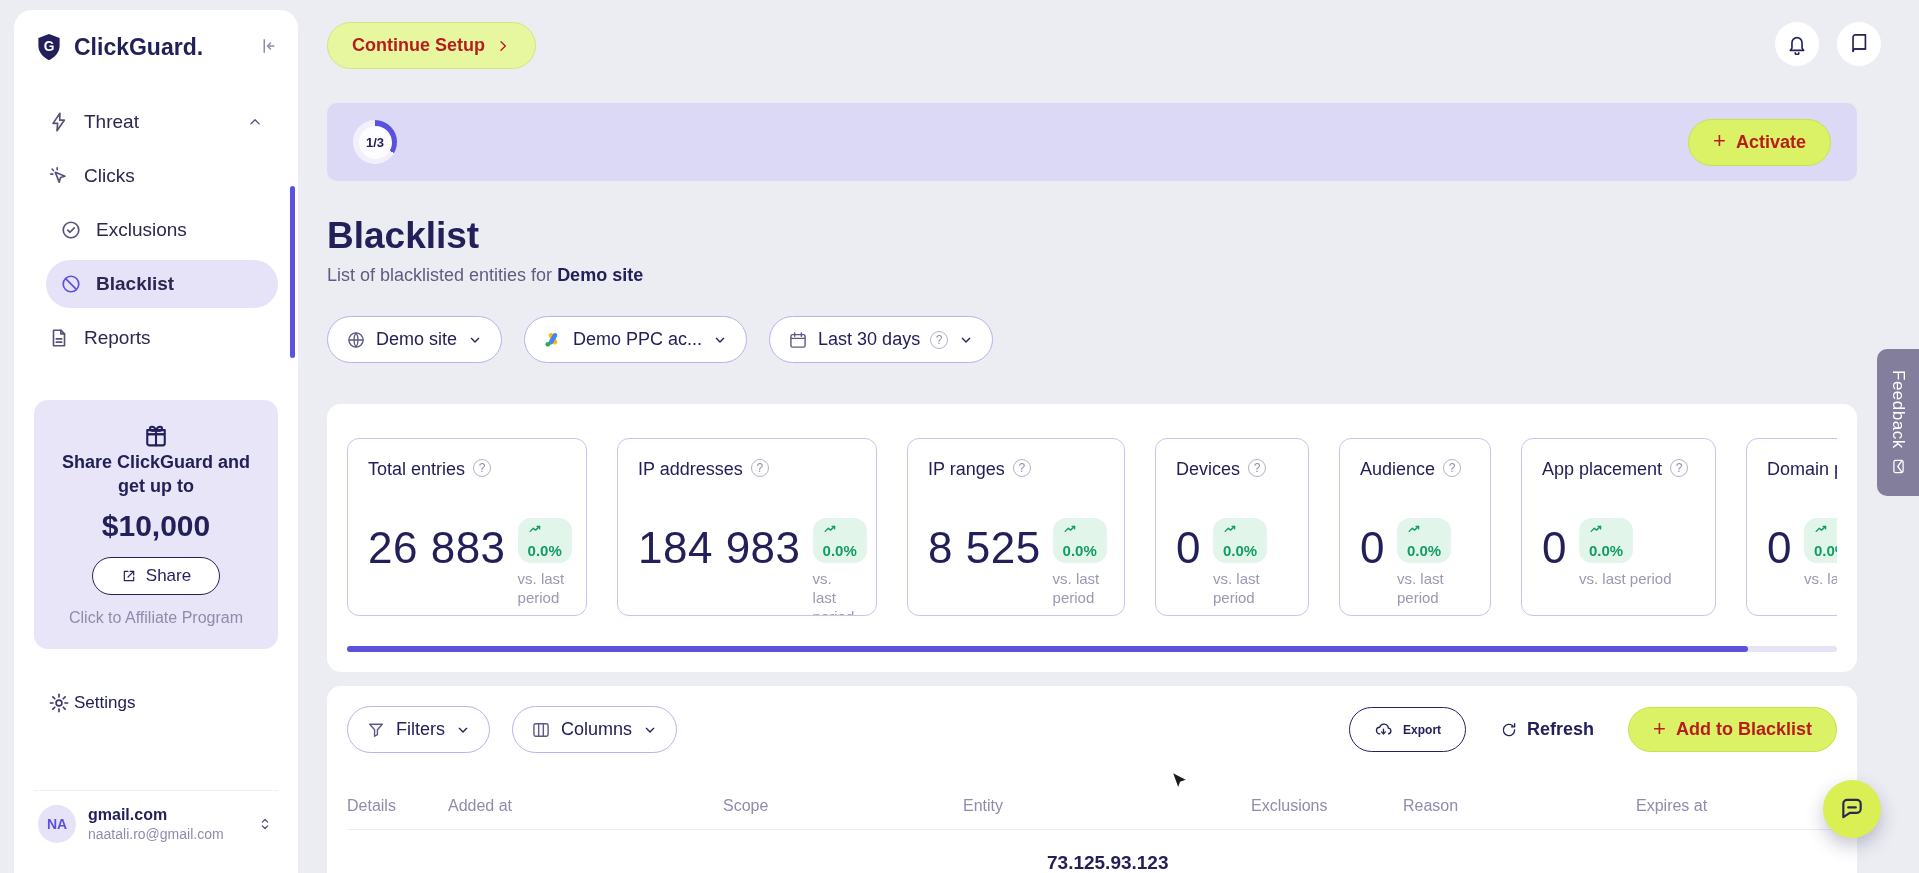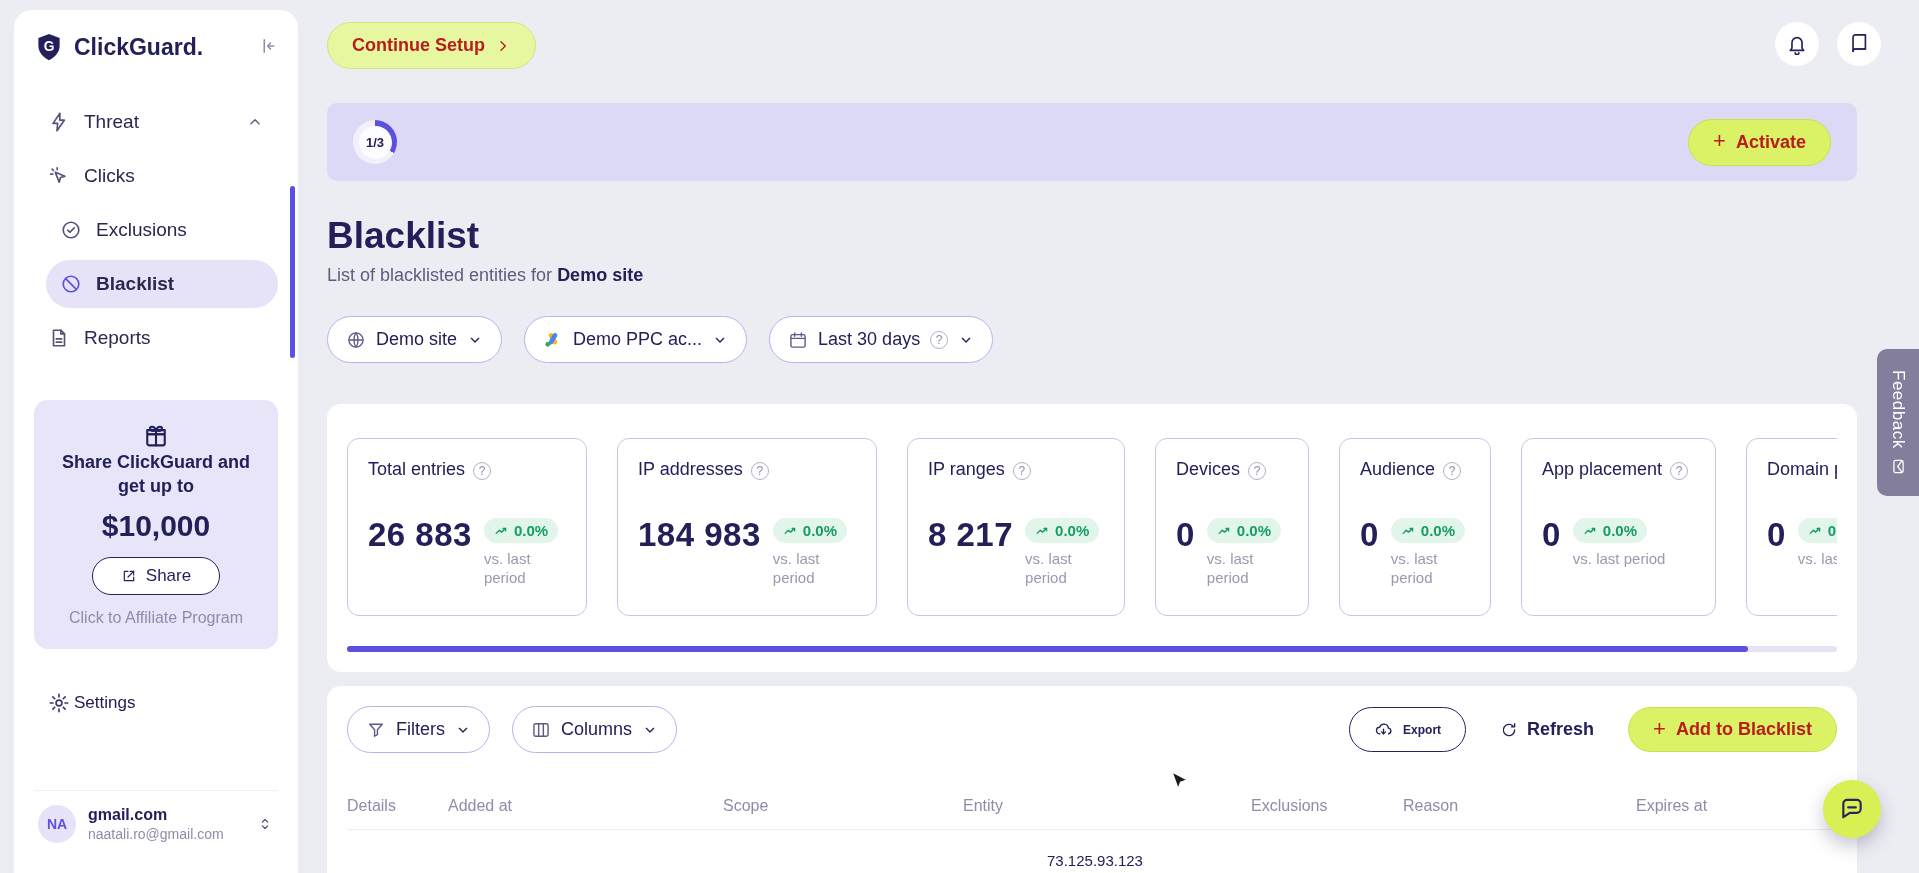--- a/index.html
+++ b/index.html
@@ -102,47 +102,47 @@
 
   .panel{background:#fff;border-radius:14px;}
   .stats-panel{margin-top:41px;padding:34px 20px 20px;}
   #stats-row{display:flex;gap:30px;overflow:hidden;}
   .stat-card{flex:0 0 auto;box-sizing:border-box;border:1px solid #c9c3ee;border-radius:12px;
     padding:20px;height:178px;overflow:hidden;}
   .stat-card:nth-child(1){width:240px}.stat-card:nth-child(2){width:260px}
   .stat-card:nth-child(3){width:218px}.stat-card:nth-child(4){width:154px}
   .stat-card:nth-child(5){width:152px}.stat-card:nth-child(6){width:195px}
   .stat-card:nth-child(7){width:200px}
-  .stat-head{display:flex;align-items:flex-end;gap:8px;font-size:18px;white-space:nowrap;}
+  .stat-head{display:flex;align-items:flex-start;gap:8px;font-size:18px;white-space:nowrap;}
   .stat-body{display:flex;align-items:flex-start;margin-top:38px;gap:12px;}
-  .stat-value{font-size:33px;font-weight:700;line-height:1;white-space:nowrap;letter-spacing:.5px;}
+  .stat-value{font-size:44px;font-weight:400;line-height:1;margin-top:8px;white-space:nowrap;letter-spacing:.5px;}
   .stat-side{display:flex;flex-direction:column;gap:7px;min-width:0;}
-  .badge{display:inline-flex;align-items:flex-end;gap:5px;background:#e1f5ea;color:#149d63;
-    border-radius:13px;padding:4px 10px;font-size:15px;font-weight:600;white-space:nowrap;width:fit-content;}
+  .badge{display:inline-flex;align-items:flex-start;gap:5px;background:#e1f5ea;color:#149d63;
+    border-radius:13px;padding:4px 10px;font-size:15px;font-weight:600;white-space:nowrap;width:fit-content;flex-direction:column;}
   .badge .ic{width:15px;height:15px;}
   .vs{font-size:15px;color:#9b98b0;line-height:1.25;}
 
   .hscroll{margin-top:30px;height:6px;background:#e6e3f6;border-radius:3px;position:relative;cursor:pointer;}
   .hscroll-thumb{position:absolute;left:0;top:0;height:6px;width:94%;background:#5b50e0;border-radius:3px;cursor:grab;}
 
   .table-panel{margin-top:14px;padding:20px 20px 0;height:280px;box-sizing:border-box;}
   .toolbar{display:flex;align-items:center;}
   .toolbar-right{margin-left:auto;display:flex;align-items:center;gap:28px;}
   .export-btn{display:inline-flex;align-items:center;gap:10px;background:#fff;
     border:1.5px solid #262262;border-radius:24px;height:45px;padding:0 24px;
     font-size:12px;font-weight:600;color:#232059;cursor:pointer;font-family:inherit;}
   .export-btn .ic{width:19px;height:19px;}
   .refresh-btn{display:inline-flex;align-items:center;gap:9px;background:none;border:none;
     font-size:18px;font-weight:600;color:#232059;cursor:pointer;font-family:inherit;}
   .refresh-btn .ic{width:18px;height:18px;}
   .add-btn{background:#dcf266;border-color:#c8e24e;height:45px;}
 
   .thead,.trow{display:grid;grid-template-columns:101px 275px 240px 288px 152px 233px 1fr;}
   .thead{margin-top:44px;font-size:16px;color:#8f8cab;padding-bottom:14px;border-bottom:1px solid #eceaf5;}
-  .trow{padding-top:22px;font-size:15px;font-weight:400;color:#232059;}
+  .trow{padding-top:22px;font-size:19px;font-weight:700;color:#232059;}
   .entity-cell{padding-left:84px;white-space:nowrap;}
 
   
   .feedback{position:absolute;right:0;top:349px;width:42px;height:147px;background:#827e9b;
     border-radius:10px 0 0 10px;display:flex;flex-direction:column;align-items:center;
     justify-content:center;gap:10px;color:#fff;cursor:pointer;border:none;font-family:inherit;}
   .feedback-label{writing-mode:vertical-rl;font-size:17px;letter-spacing:.5px;}
   .feedback .ic{width:17px;height:17px;transform:rotate(90deg);}
 
   .chat-fab{position:absolute;right:38px;bottom:35px;width:58px;height:58px;border-radius:50%;
@@ -420,21 +420,21 @@
               <span class="vs">vs. last period</span>
             </div>
           </div>
         </div>
         <div class="stat-card">
           <div class="stat-head">
             <span class="stat-label">IP ranges</span>
             <span class="q">?</span>
           </div>
           <div class="stat-body">
-            <span class="stat-value">8 217</span>
+            <span class="stat-value">8 525</span>
             <div class="stat-side">
               <span class="badge">
                 <span class="ic ">
                   <svg viewBox="0 0 24 24" fill="none" stroke="currentColor" stroke-width="2.2" stroke-linecap="round" stroke-linejoin="round">
                     <path d="M3.5 15l5-5 3.5 3L18.5 7"></path>
                     <path d="M14.5 7h4v4"></path>
                   </svg>
                 </span>
                 <span class="chg">0.0%</span>
               </span>

